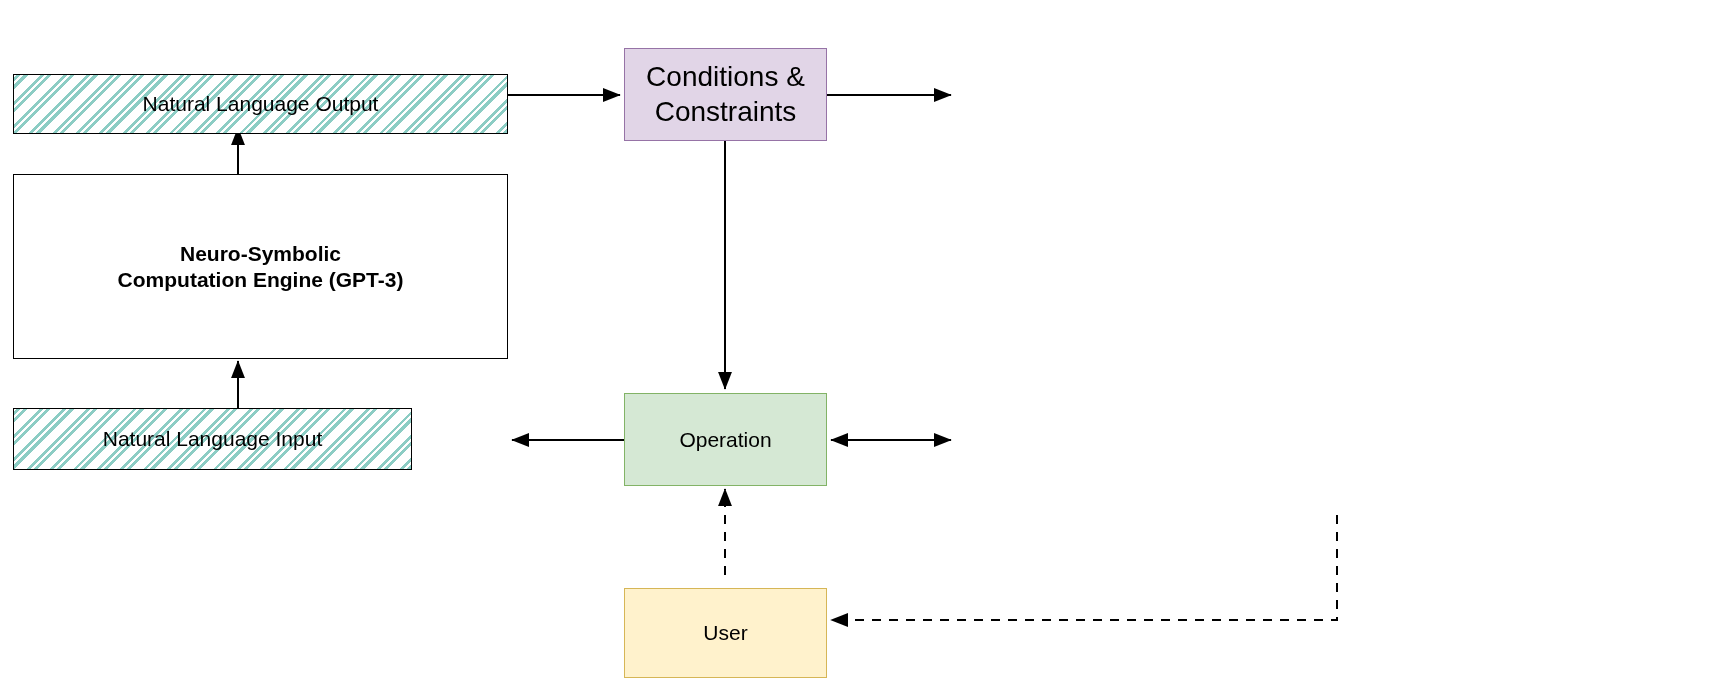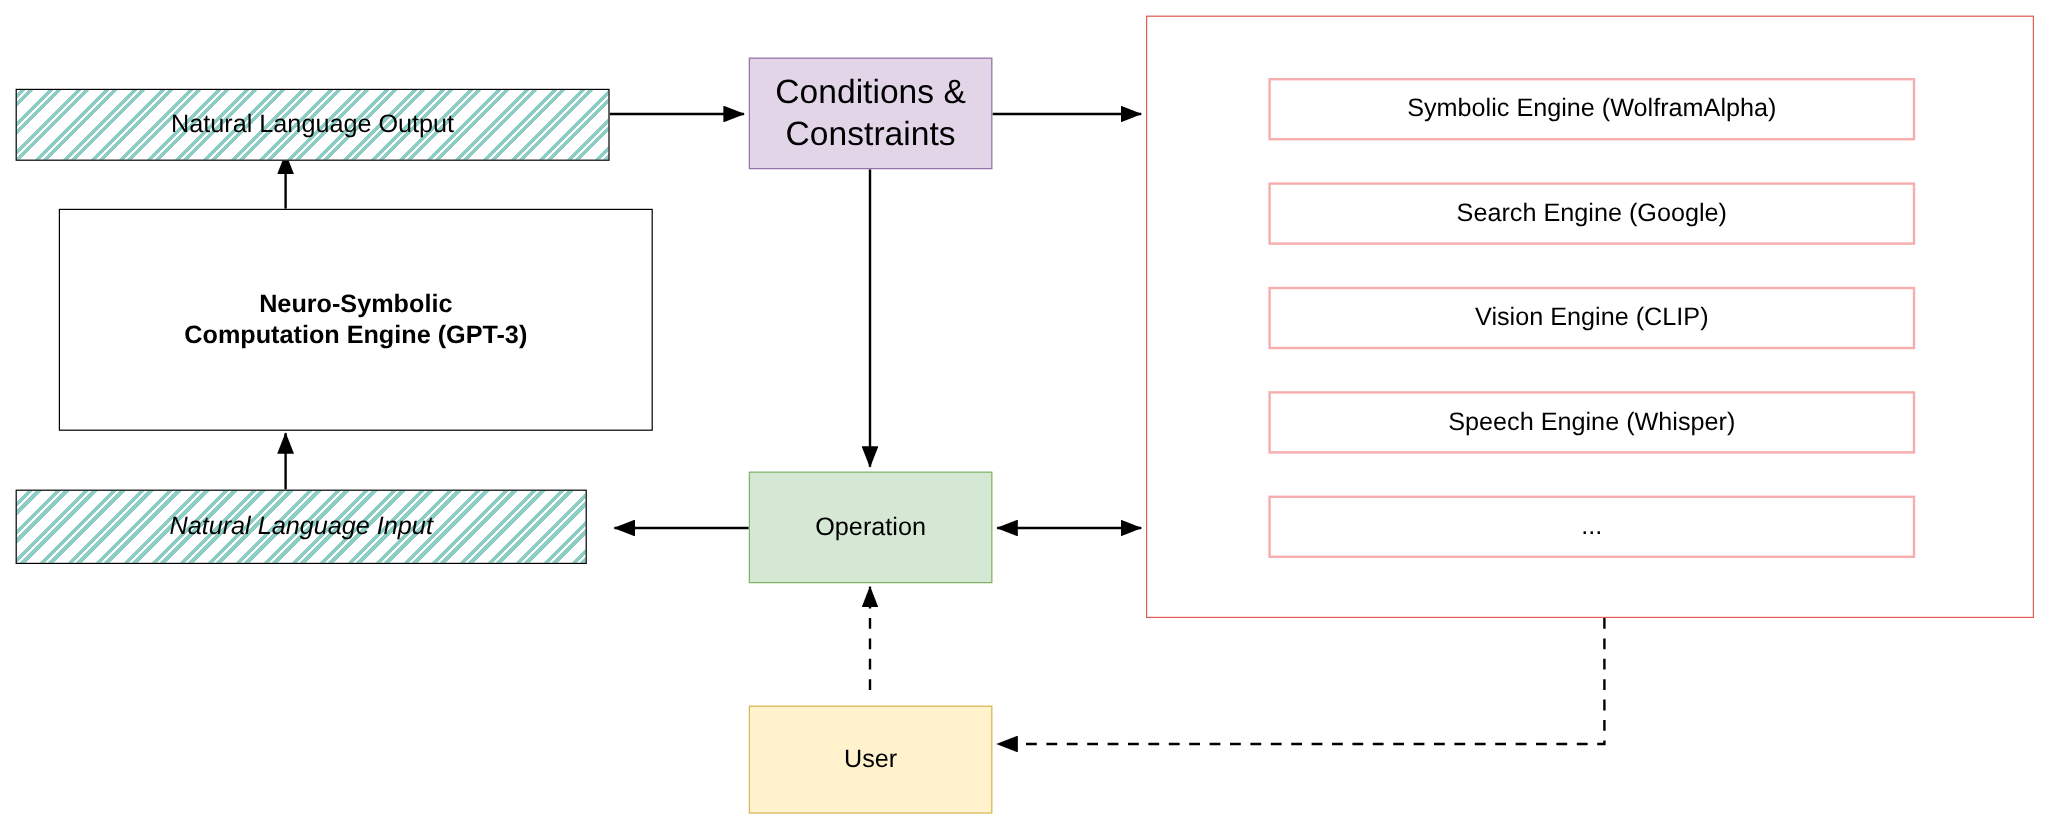--- a/index.html
+++ b/index.html
@@ -87,53 +87,36 @@
 
     <line x1="725" y1="575" x2="725" y2="489" stroke="#000000" stroke-width="2" stroke-dasharray="9,8" marker-end="url(#arrowhead)"></line>
 
     <path d="M1337,515 L1337,620 L831,620" fill="none" stroke="#000000" stroke-width="2" stroke-dasharray="9,8" marker-end="url(#arrowhead)"></path>
   </svg>
 
   <div class="node io-box" style="left:13px;top:74px;width:495px;height:60px;">
     <span class="node-label">Natural Language Output</span>
   </div>
 
-  <div class="node engine-core" style="left:13px;top:174px;width:495px;height:185px;margin-left:36px;">
+  <div class="node engine-core" style="left:13px;top:174px;width:495px;height:185px;">
     <span class="node-label">Neuro-Symbolic
 Computation Engine (GPT-3)</span>
   </div>
 
-  <div class="node io-box" style="left:13px;top:408px;width:476px;height:62px;font-style:italic;">
+  <div class="node io-box" style="left:13px;top:408px;width:399px;height:62px;">
     <span class="node-label">Natural Language Input</span>
   </div>
 
   <div class="node cond-box" style="left:624px;top:48px;width:203px;height:93px;">
     <span class="node-label">Conditions &amp;
 Constraints</span>
   </div>
 
   <div class="node op-box" style="left:624px;top:393px;width:203px;height:93px;align-items:center;">
     <span class="node-label">Operation</span>
   </div>
 
   <div class="node user-box" style="left:624px;top:575px;width:203px;height:90px;">
     <span class="node-label">User</span>
   </div>
 
-  <div class="engines-panel" style="left:955px;top:13px;width:740px;height:502px;">
-    <div class="engine-item" style="left:101px;top:51px;width:539px;height:52px;">
-      <span>Symbolic Engine (WolframAlpha)</span>
-    </div>
-    <div class="engine-item" style="left:101px;top:138px;width:539px;height:52px;">
-      <span>Search Engine (Google)</span>
-    </div>
-    <div class="engine-item" style="left:101px;top:225px;width:539px;height:52px;">
-      <span>Vision Engine (CLIP)</span>
-    </div>
-    <div class="engine-item" style="left:101px;top:312px;width:539px;height:52px;">
-      <span>Speech Engine (Whisper)</span>
-    </div>
-    <div class="engine-item" style="left:101px;top:399px;width:539px;height:52px;">
-      <span>...</span>
-    </div>
-  </div>
 
 </div>
 
 </body></html>

